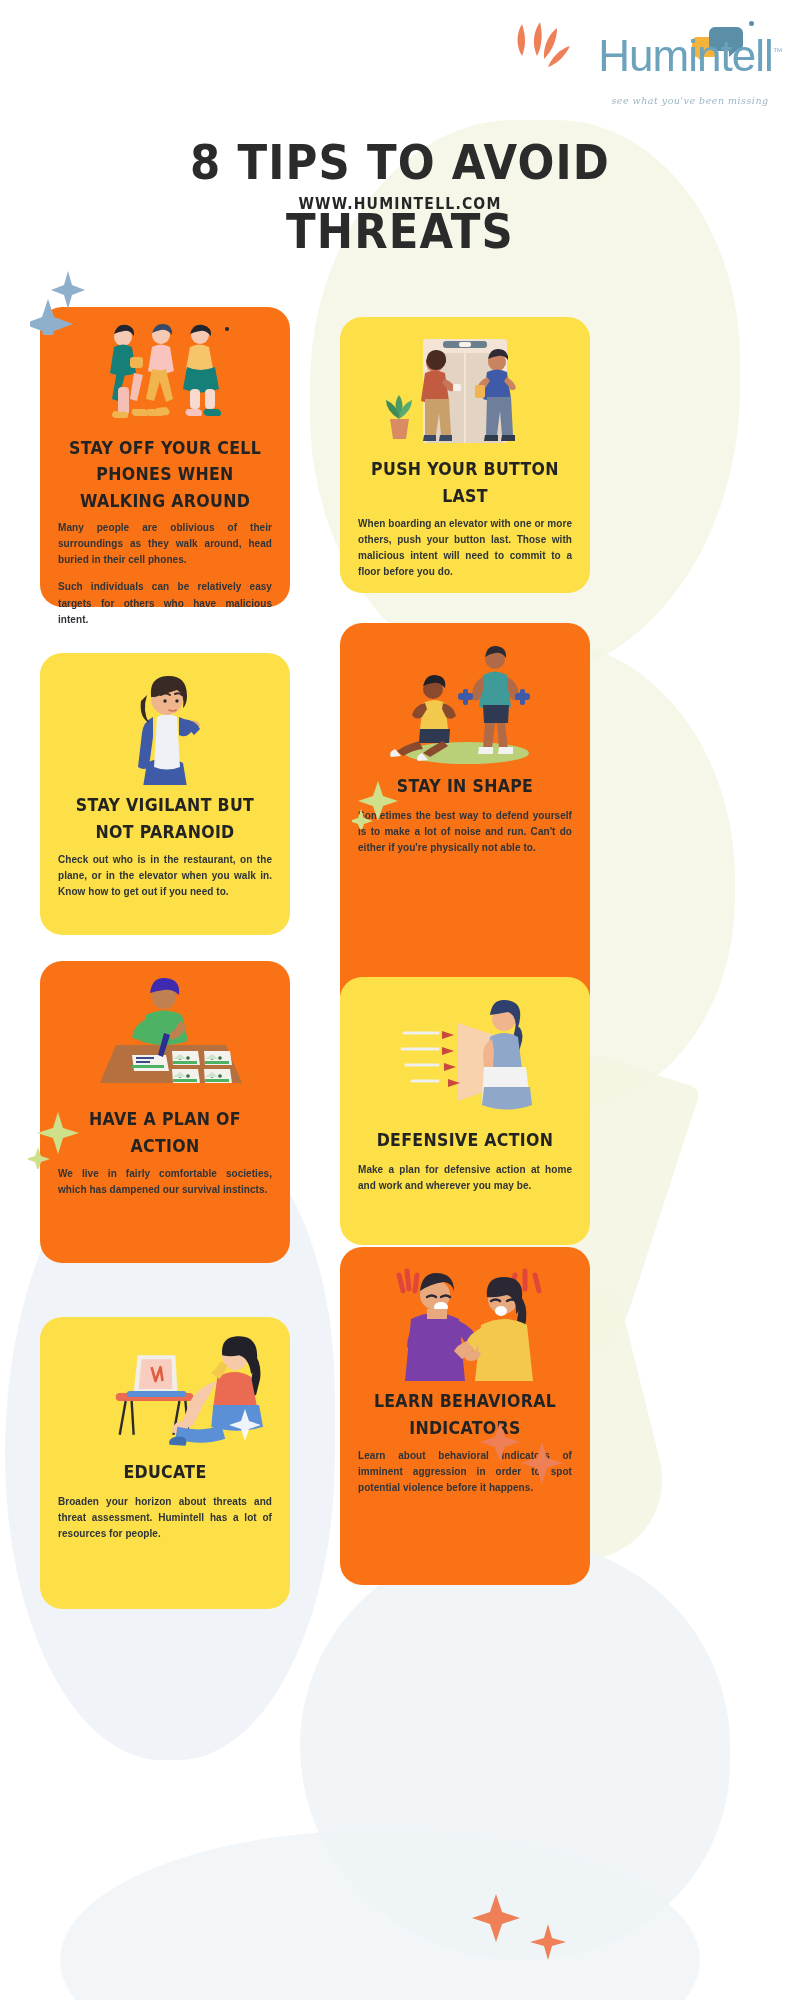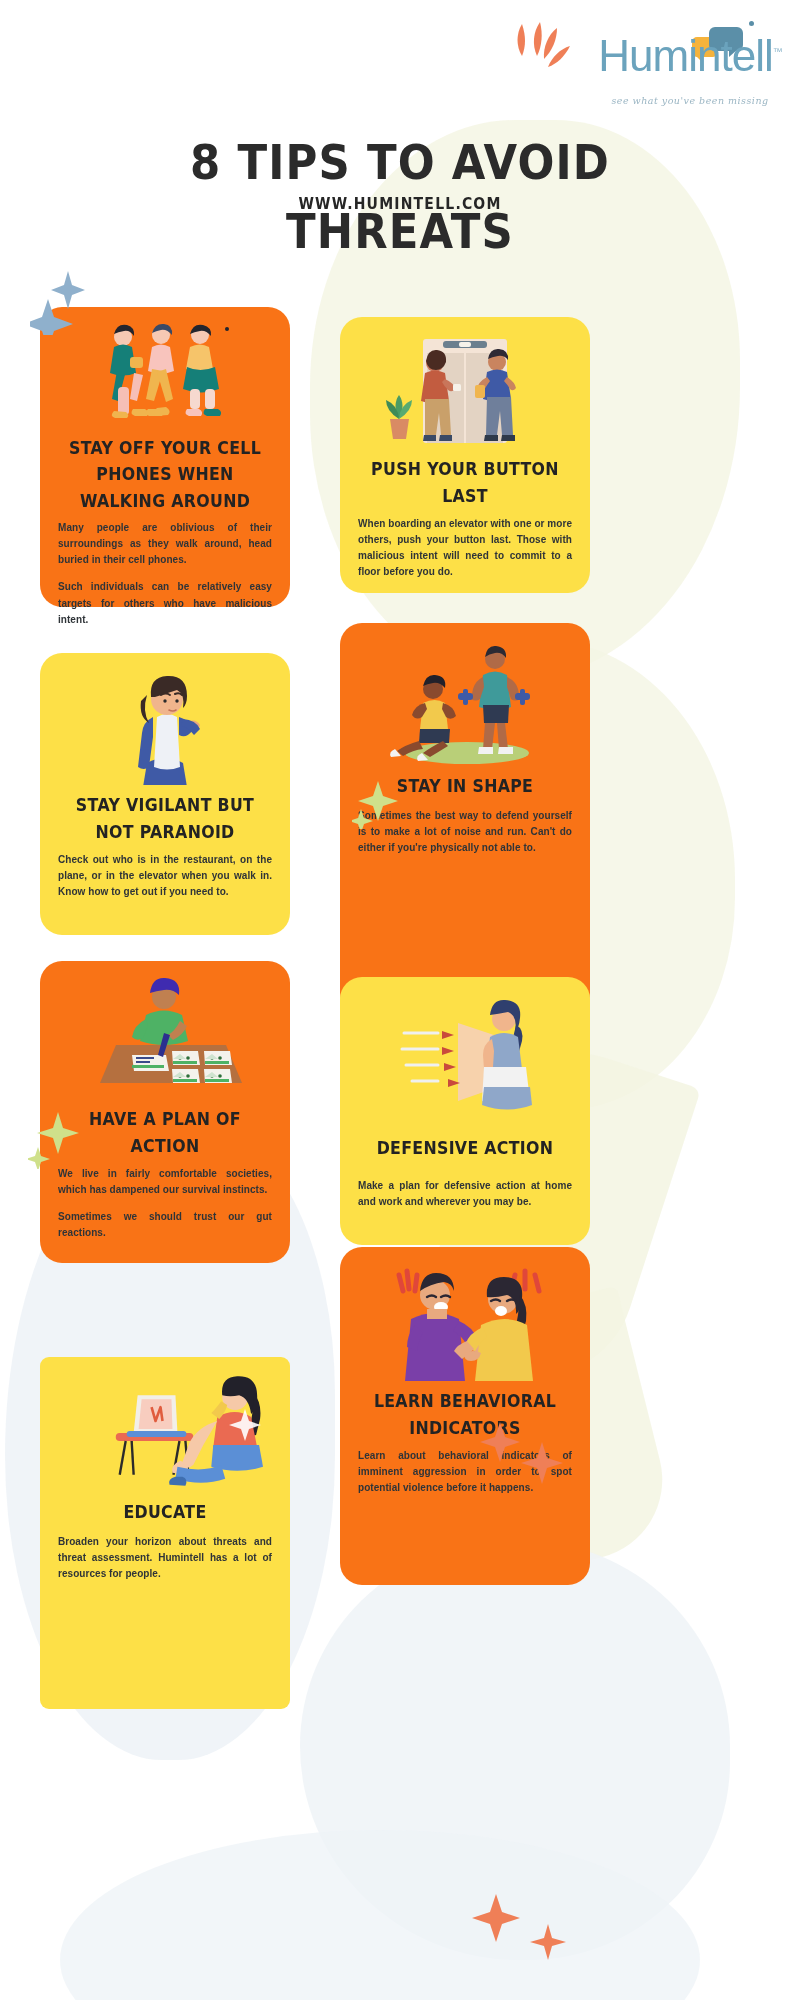--- a/index.html
+++ b/index.html
@@ -481,25 +481,24 @@
             <circle cx="132" cy="101" r="1.8" fill="#2e6e3a"></circle>
             <circle cx="140" cy="101" r="1.8" fill="#2e6e3a"></circle>
             <path d="M125 102 l7-5 l6 5Z" fill="#cfe3cf"></path>
           </g>
           <path d="M84 58 l-6 22 l5 2 l7-22Z" fill="#2b2f8f"></path>
         </svg>
       </div>
       <div class="card-title">HAVE A PLAN OF ACTION</div>
       <div class="card-body">
         <p>We live in fairly comfortable societies, which has dampened our survival instincts.</p>
-        <p>Sometimes we should trust our gut reactions.</p>
-      </div>
-    </div>
-
-    <div class="card peach" style="left:340px; top:648px; height:268px;gap:8px;">
+      </div>
+    </div>
+
+    <div class="card peach" style="left:340px; top:648px; height:268px;">
       <div class="illus">
         <svg width="170" height="128" viewBox="0 0 170 128">
 
           <path d="M78 32 l42 14 l-2 50 l-40 14Z" fill="#f6cfbe" opacity=".85"></path>
           <g stroke="#f0f0f0" stroke-width="3" stroke-linecap="round">
             <path d="M24 42 h34"></path>
             <path d="M22 58 h36"></path>
             <path d="M26 74 h32"></path>
             <path d="M32 90 h26"></path>
           </g>
@@ -518,21 +517,21 @@
           <path d="M104 76 h42 l4 34 q-24 10-48 0Z" fill="#f2f2f2"></path>
           <path d="M104 96 h46 l2 18 q-25 9-50 0Z" fill="#8fa7c9"></path>
         </svg>
       </div>
       <div class="card-title">DEFENSIVE ACTION</div>
       <div class="card-body">
         <p>Make a plan for defensive action at home and work and wherever you may be.</p>
       </div>
     </div>
 
-    <div class="card peach" style="left:40px; top:1028px; height:352px;border-radius:9px;">
+    <div class="card peach" style="left:40px; top:988px; height:292px;">
       <div class="illus">
         <svg width="215" height="120" viewBox="0 0 215 120">
 
           <path d="M62 62 h70 q4 0 4 4 t-4 4 h-70 q-4 0-4-4 t4-4Z" fill="#ea6a52"></path>
           <path d="M68 70 l-6 34" stroke="#2b2b2b" stroke-width="2.4" fill="none"></path>
           <path d="M74 70 l2 34" stroke="#2b2b2b" stroke-width="2.4" fill="none"></path>
           <path d="M122 70 l-6 34" stroke="#2b2b2b" stroke-width="2.4" fill="none"></path>
           <path d="M128 70 l3 34" stroke="#2b2b2b" stroke-width="2.4" fill="none"></path>
 
           <path d="M80 24 h38 l2 38 h-44Z" fill="#f2efe8"></path>

